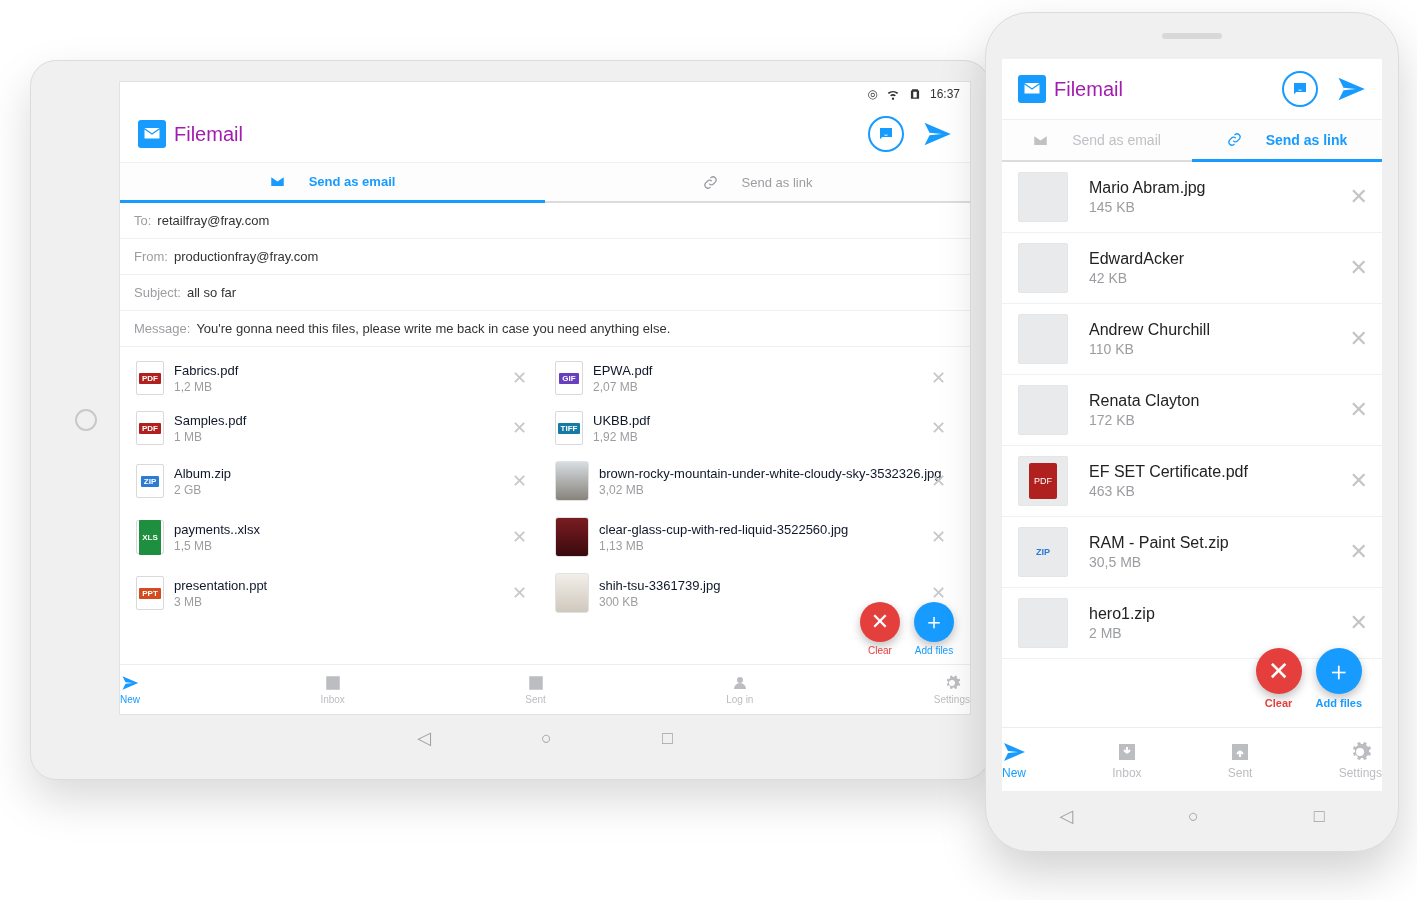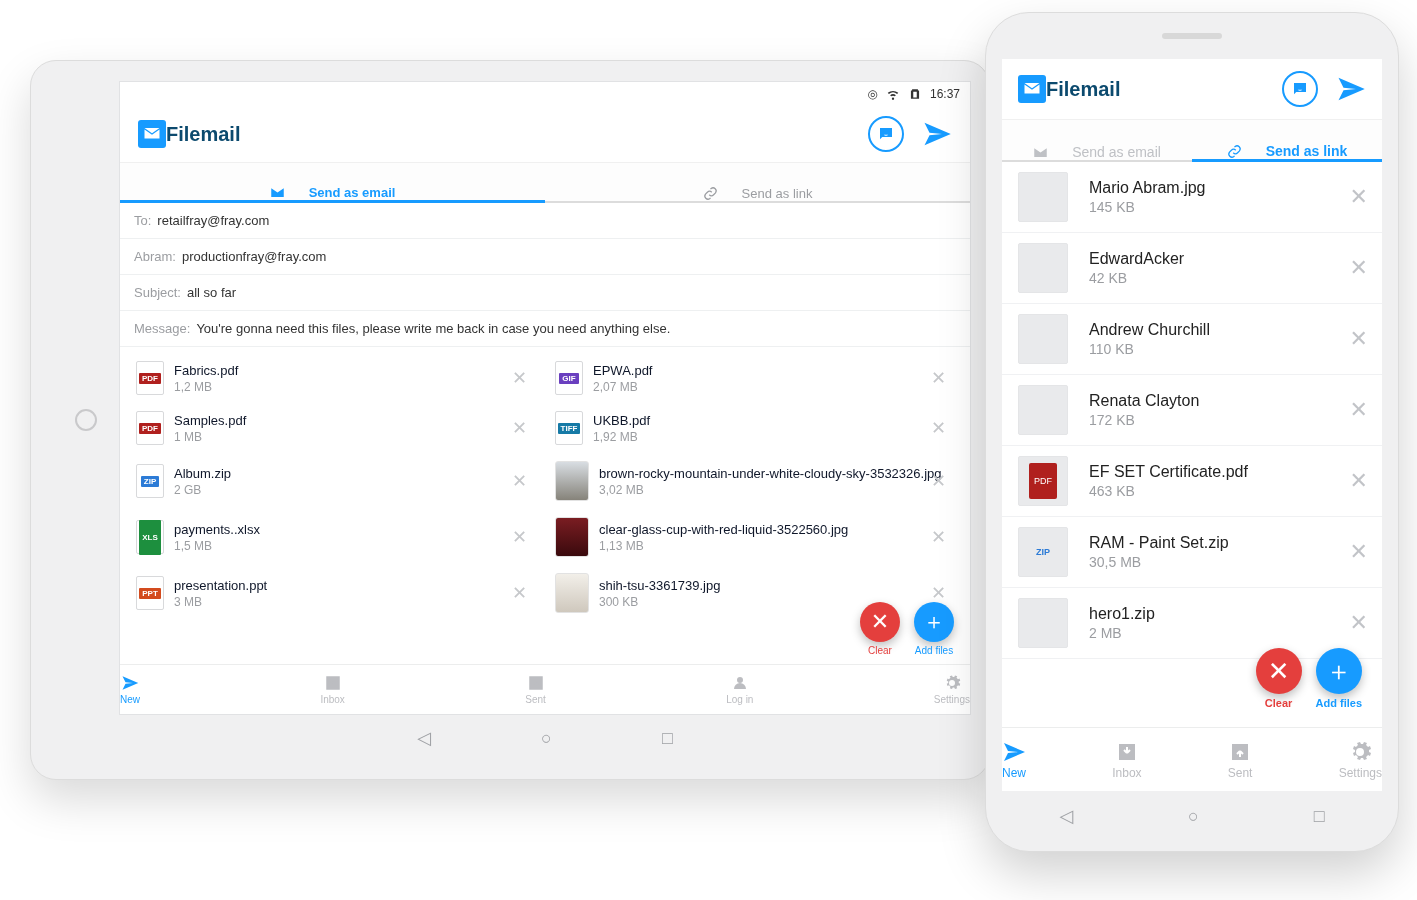--- a/index.html
+++ b/index.html
@@ -10,28 +10,28 @@
 .tablet-screen{position:absolute;left:88px;top:20px;right:18px;bottom:64px;background:#fff;border:1px solid #e1e2e4}
 .tablet-home{position:absolute;left:44px;top:50%;transform:translateY(-50%);width:22px;height:22px;border:2px solid #c9c9cb;border-radius:50%}
 .tablet-navbar{position:absolute;left:88px;right:18px;bottom:20px;height:42px;display:flex;align-items:center;justify-content:center;color:#9fa1a5;gap:110px;font-size:18px}
 
 
 .statusbar{display:flex;justify-content:flex-end;align-items:center;gap:8px;height:24px;padding:2px 10px;color:#333;font-size:12px}
 .statusbar svg{width:14px;height:14px}
 
 
 .app-header{display:flex;align-items:center;justify-content:space-between;padding:10px 18px;border-bottom:1px solid #f0f0f0}
-.brand{display:flex;align-items:center;color:#0c4a6e;font-weight:700;font-size:20px}
+.brand{display:flex;align-items:center;gap:8px;color:#a21caf;font-weight:400;font-size:20px}
 .brand-logo{width:28px;height:28px;background:#179bff;border-radius:3px;display:flex;align-items:center;justify-content:center}
 .hdr-actions{display:flex;align-items:center;gap:18px}
 .icon-btn{width:36px;height:36px;border-radius:50%;border:2px solid #179bff;display:flex;align-items:center;justify-content:center;color:#179bff}
 
 
 .tabs{display:flex;background:#fdfdfd}
-.tab{flex:1;display:flex;align-items:flex-end;justify-content:center;gap:24px;height:40px;font-size:13px;color:#9b9da1;border-bottom:2px solid #dcdcdc;cursor:pointer}
+.tab{flex:1;display:flex;align-items:center;justify-content:center;gap:24px;height:40px;font-size:13px;color:#9b9da1;border-bottom:2px solid #dcdcdc;cursor:pointer}
 .tab.active{color:#179bff;border-bottom:3px solid #179bff;font-weight:600}
 .tab svg{width:15px;height:15px}
 
 
 .form-row{display:flex;align-items:center;gap:6px;padding:10px 14px;border-bottom:1px solid #eef0f1;font-size:13px}
 .form-row .lbl{color:#9b9da1}
 .form-row .val{color:#333}
 
 
 .files{display:grid;grid-template-columns:1fr 1fr;gap:0;padding:6px 6px}
@@ -160,21 +160,21 @@
           </svg>
         <span>Send as link</span>
       </div>
     </div>
 
     <div class="form-row">
       <span class="lbl">To:</span>
       <span class="val">retailfray@fray.com</span>
     </div>
     <div class="form-row">
-      <span class="lbl">Abram:</span>
+      <span class="lbl">From:</span>
       <span class="val">productionfray@fray.com</span>
     </div>
     <div class="form-row">
       <span class="lbl">Subject:</span>
       <span class="val">all so far</span>
     </div>
     <div class="form-row">
       <span class="lbl">Message:</span>
       <span class="val">You're gonna need this files, please write me back in case you need anything else.</span>
     </div>

